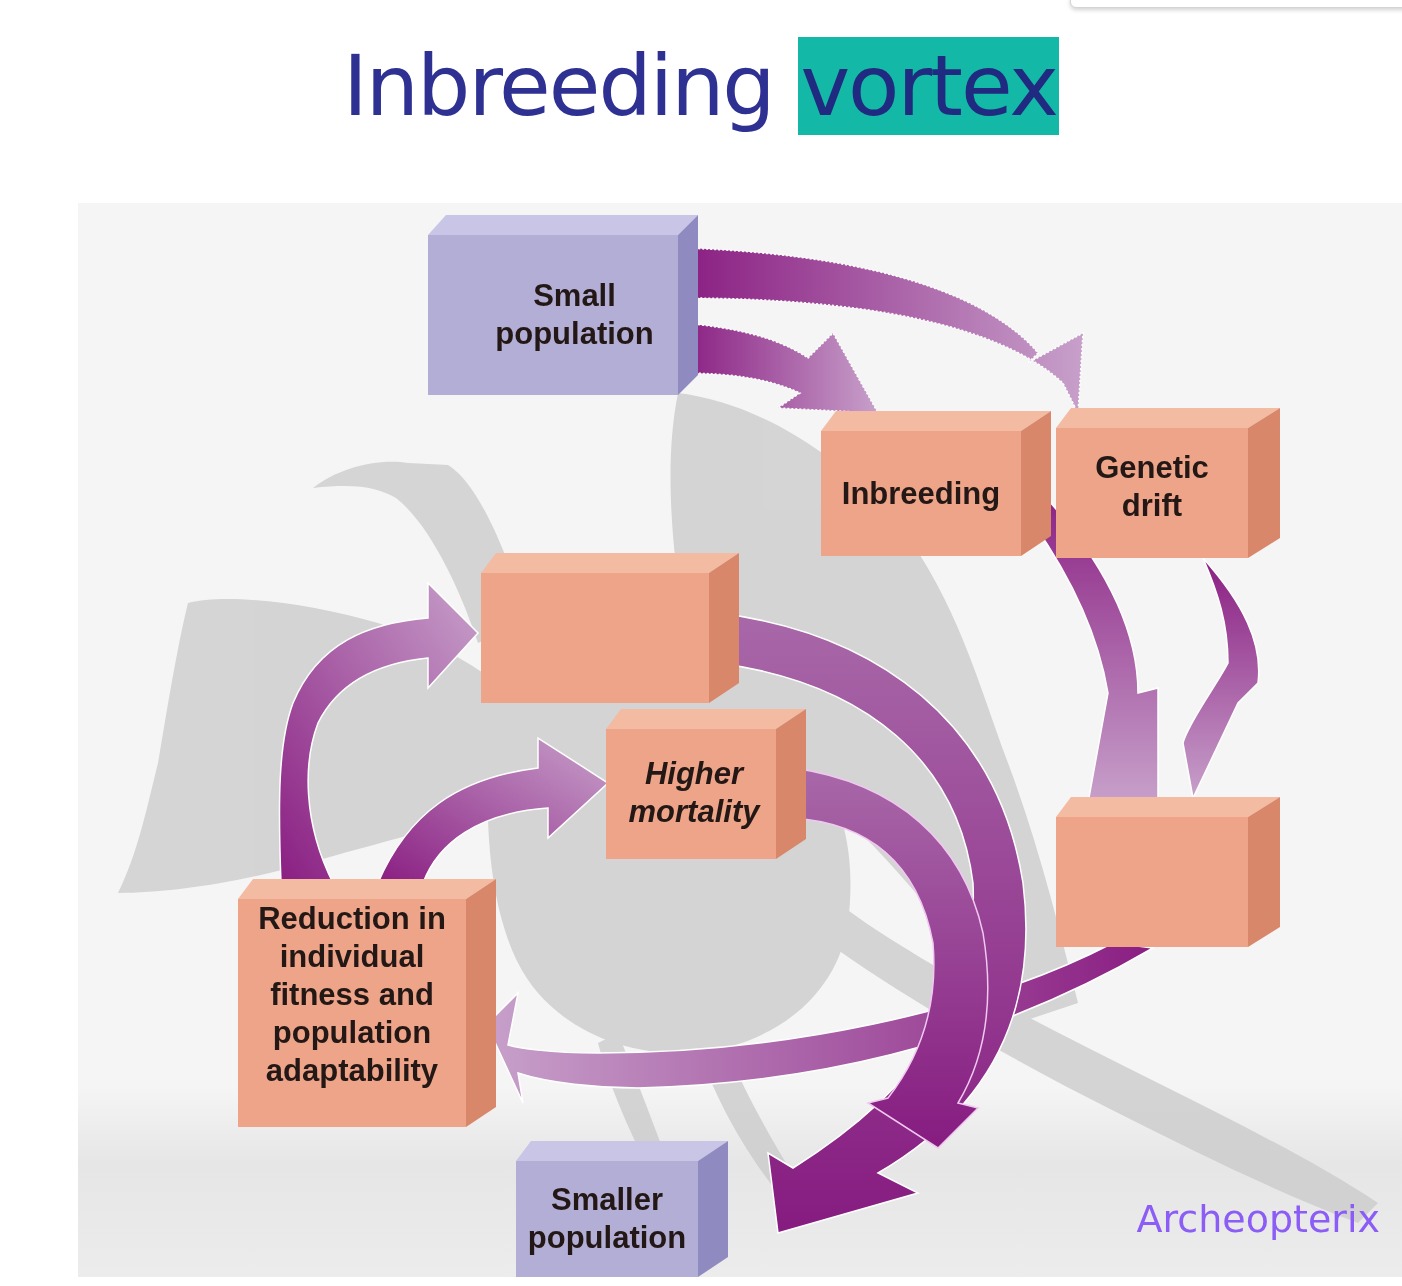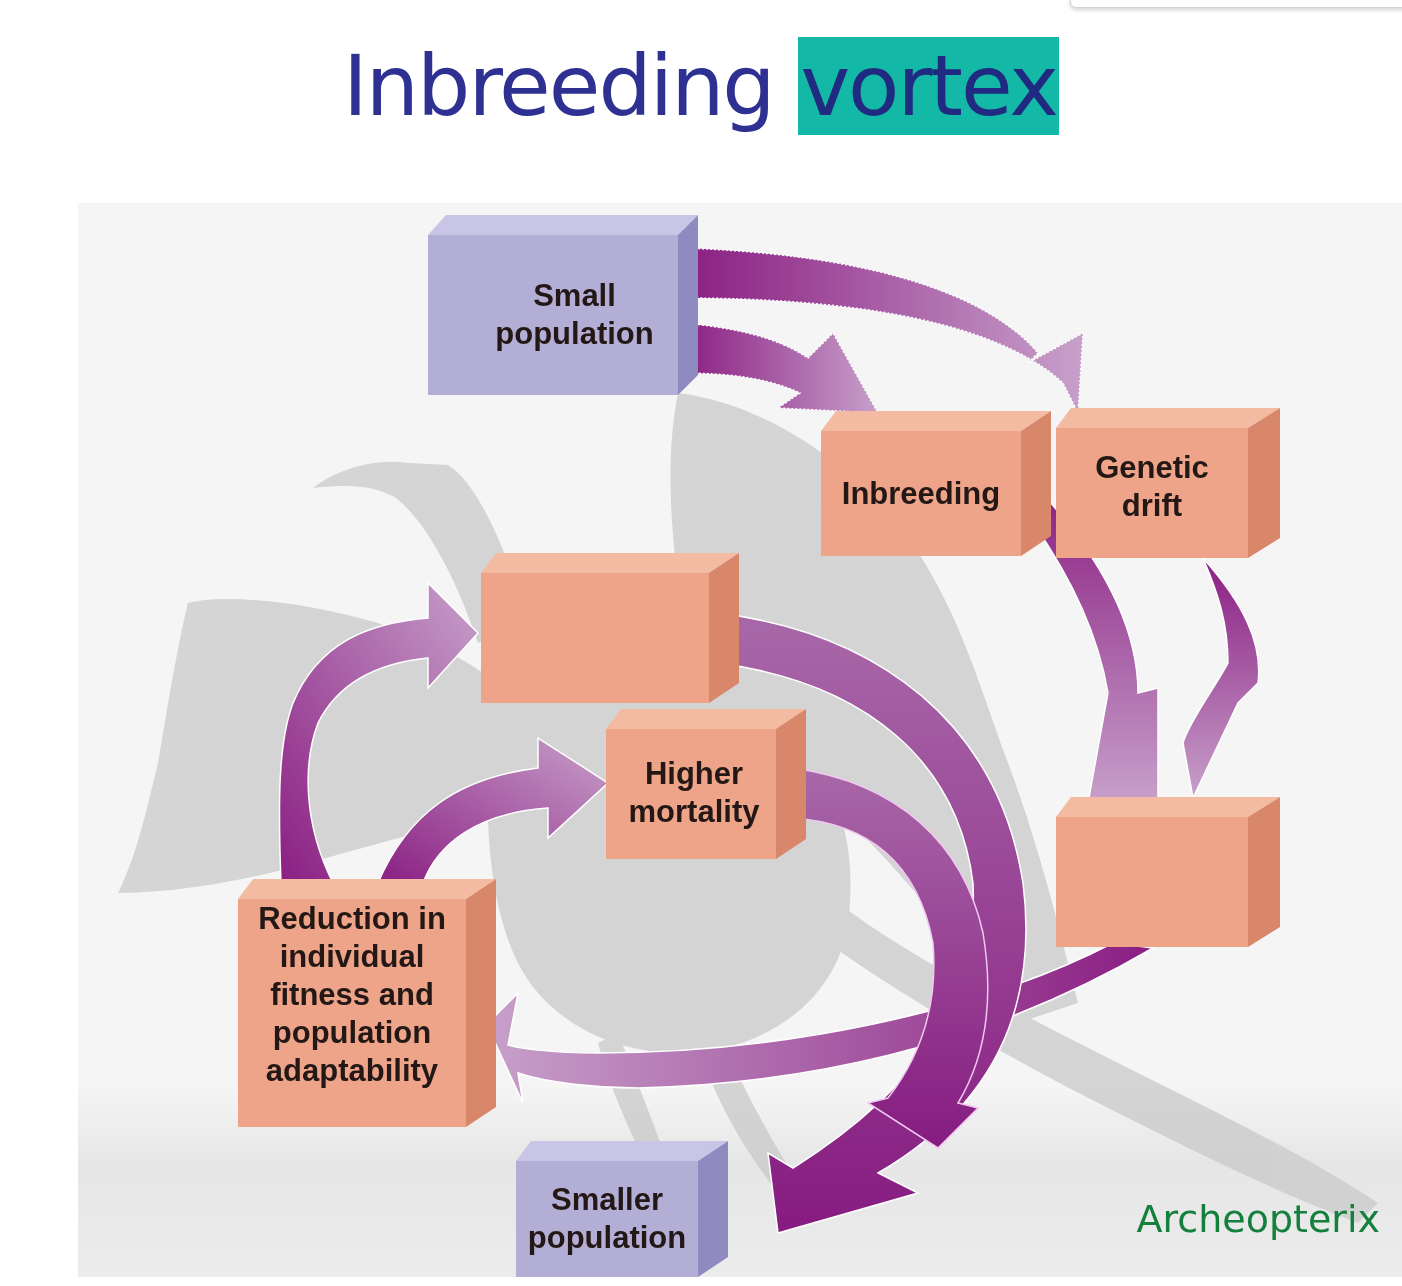--- a/index.html
+++ b/index.html
@@ -6,21 +6,21 @@
   body { width:1402px; height:1286px; background:#ffffff; position:relative; overflow:hidden; font-family:"Liberation Sans", sans-serif; }
   .tab-edge { position:absolute; left:1070px; top:-6px; width:340px; height:12px; border:1px solid #d4d4d4; border-radius:6px; background:#fff; box-shadow:0 2px 4px rgba(0,0,0,0.18); }
   .title { position:absolute; top:34px; left:0; width:1402px; text-align:center; font-family:"DejaVu Sans", sans-serif; font-size:84px; line-height:104px; color:#2e3192; letter-spacing:-2px; }
   .title .hl { background:#14b8a6; color:#1f2a80; padding:0 2px; }
   .diagram { position:absolute; left:78px; top:203px; width:1324px; height:1074px; background:#f5f5f5; overflow:hidden; }
   .ground { position:absolute; left:0; bottom:0; width:100%; height:190px; background:linear-gradient(180deg, rgba(230,230,230,0) 0%, #e6e6e6 40%, #ececec 100%); }
   svg.layer { position:absolute; left:0; top:0; }
   .box { position:absolute; display:flex; align-items:center; justify-content:center; text-align:center; font-weight:bold; color:#231815; font-size:31px; line-height:38px; }
   .box .face { position:absolute; left:0; top:0; right:0; bottom:0; }
   .box .lbl { position:relative; z-index:2; white-space:pre-line; }
-  .caption { position:absolute; right:22px; bottom:36px; font-family:"DejaVu Sans", sans-serif; font-size:38px; color:#15803d; }
+  .caption { position:absolute; right:22px; bottom:36px; font-family:"DejaVu Sans", sans-serif; font-size:38px; color:#8b5cf6; }
 </style>
 </head>
 <body>
 
 <div class="tab-edge"></div>
 
 <div class="title">
   <span>Inbreeding </span><span class="hl">vortex</span>
 </div>
 
@@ -125,21 +125,21 @@
         <polygon points="228,20 258,0 258,130 228,150" fill="#d9876b"></polygon>
       </svg>
   </div>
 
   <div class="box" style="left:528px; top:506px; width:200px; height:150px;">
     <svg class="face" width="200" height="150">
         <polygon points="0,20 170,20 170,150 0,150" fill="#eda489"></polygon>
         <polygon points="0,20 15,0 200,0 170,20" fill="#f3bba2"></polygon>
         <polygon points="170,20 200,0 200,130 170,150" fill="#d9876b"></polygon>
       </svg>
-    <span class="lbl" style="margin-right:24px;margin-top:18px;">Higher
+    <span class="lbl" style="margin-right:24px;margin-top:18px;font-style:italic;">Higher
 mortality</span>
   </div>
 
   <div class="box" style="left:978px; top:594px; width:224px; height:150px;">
     <svg class="face" width="224" height="150">
         <polygon points="0,20 192,20 192,150 0,150" fill="#eda489"></polygon>
         <polygon points="0,20 15,0 224,0 192,20" fill="#f3bba2"></polygon>
         <polygon points="192,20 224,0 224,130 192,150" fill="#d9876b"></polygon>
       </svg>
   </div>

